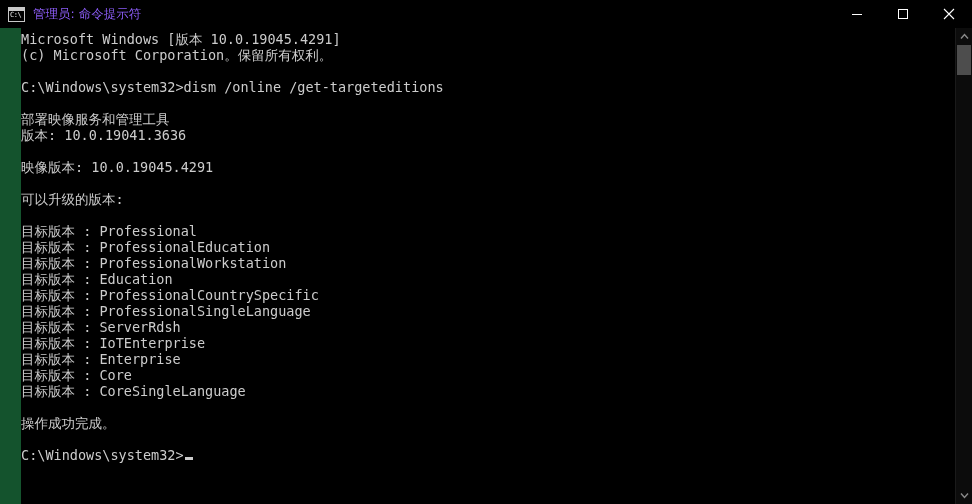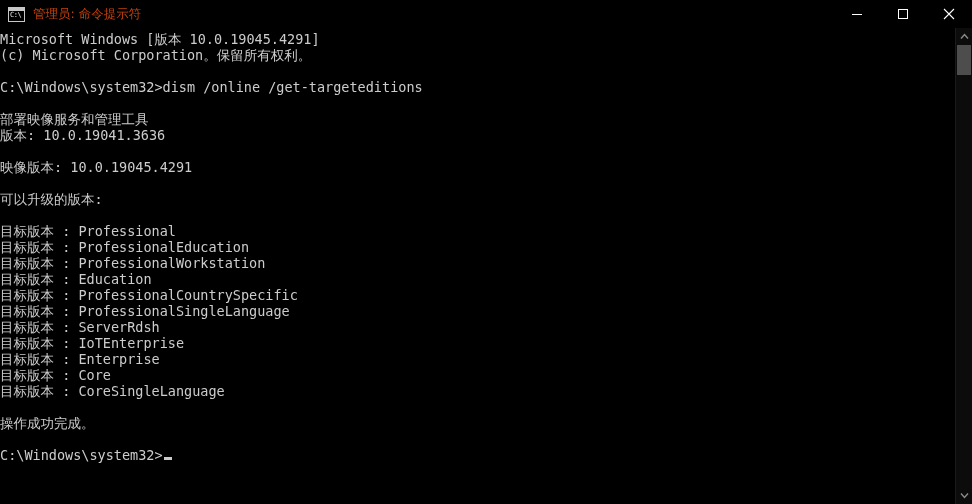--- a/index.html
+++ b/index.html
@@ -62,21 +62,21 @@
     font-family: "DejaVu Sans Mono", monospace;
     font-size: 7px;
     line-height: 9px;
     color: #e6e6e6;
     letter-spacing: -0.5px;
     white-space: nowrap;
   }
   .title-text {
     font-family: "DejaVu Sans", sans-serif;
     font-size: 12.5px;
-    color: #c2410c;
+    color: #8b5cf6;
     white-space: nowrap;
     text-align: center;
   }
 
   .title-buttons {
     position: absolute;
     right: 0;
     top: 0;
     height: 28px;
     display: flex;
@@ -92,20 +92,21 @@
     padding: 0;
   }
   .tbtn svg { display: block; }
 
   
   .body-area {
     flex: 1;
     display: flex;
     min-height: 0;
     background: #14532d;
+    padding-left: 21px;
   }
   .console {
     flex: 1;
     position: relative;
     background: #000000;
     overflow: hidden;
     padding: 3px 0 0 0;
   }
   .console-lines {
     font-family: "DejaVu Sans Mono", monospace;

